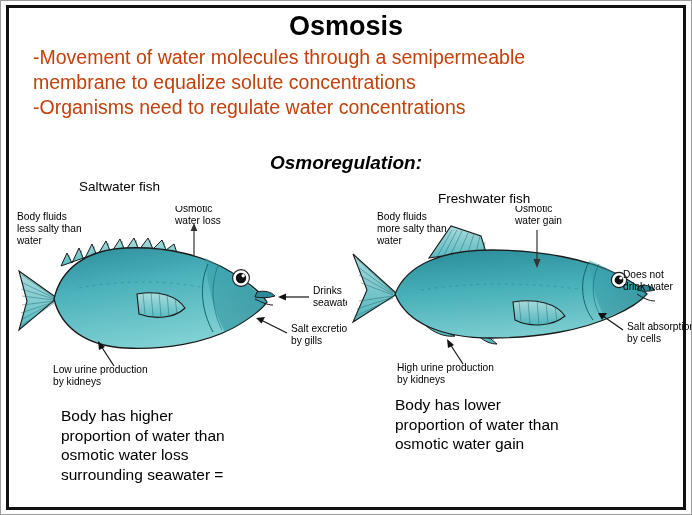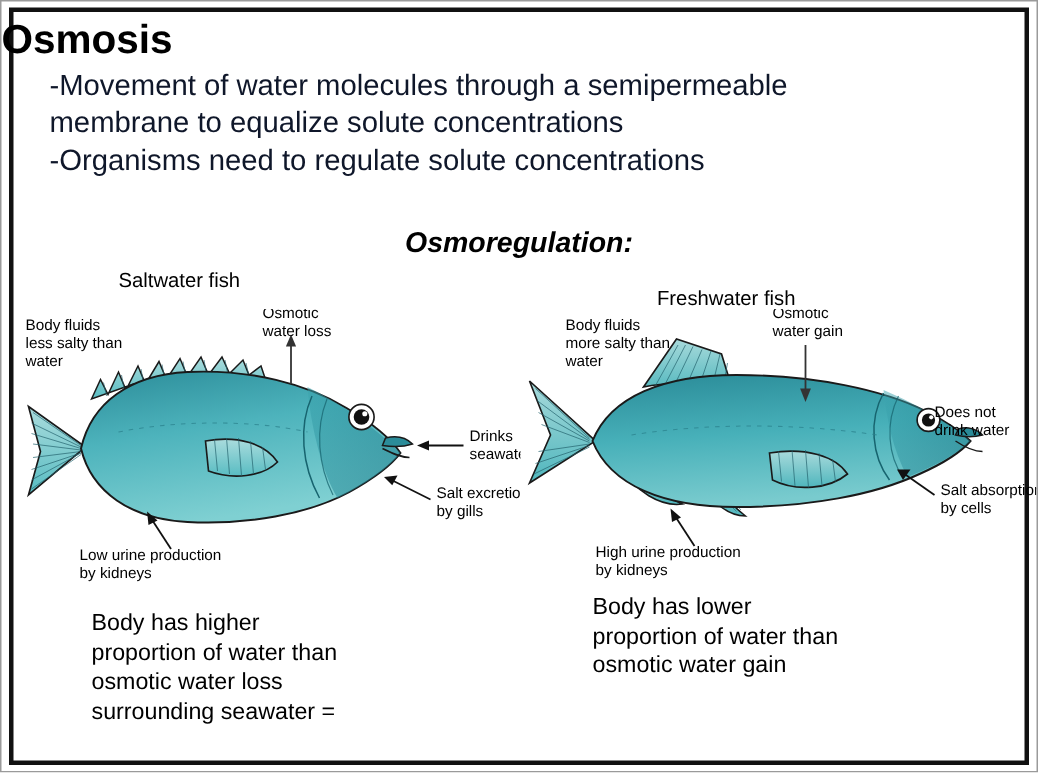--- a/index.html
+++ b/index.html
@@ -26,34 +26,34 @@
     right: 5px;
     bottom: 4px;
     border: 3px solid #111111;
     box-sizing: border-box;
   }
   .title {
     position: absolute;
     left: 0;
     right: 0;
     top: 10px;
-    text-align: left;
+    text-align: center;
     font-size: 27px;
     font-weight: bold;
     color: #000000;
     letter-spacing: 0px;
   }
   .bullets {
     position: absolute;
     left: 32px;
     top: 44px;
     width: 620px;
     font-size: 19.5px;
     line-height: 25px;
-    color: #0f172a;
+    color: #c2410c;
   }
   .bullets div { white-space: nowrap; }
   .osmoreg {
     position: absolute;
     left: 0;
     right: 0;
     top: 151px;
     text-align: center;
     font-size: 19px;
     font-weight: bold;
@@ -95,21 +95,21 @@
 <body>
 
 <div class="slide">
   <div class="frame"></div>
 
   <div class="title">Osmosis</div>
 
   <div class="bullets">
     <div>-Movement of water molecules through a semipermeable</div>
     <div>membrane to equalize solute concentrations</div>
-    <div>-Organisms need to regulate solute concentrations</div>
+    <div>-Organisms need to regulate water concentrations</div>
   </div>
 
   <div class="osmoreg">Osmoregulation:</div>
 
   <div class="fish-heading salt">Saltwater fish</div>
   <div class="fish-heading fresh">Freshwater fish</div>
 
   <div class="panel left">
     <svg viewBox="0 0 338 185" xmlns="http://www.w3.org/2000/svg">
       <defs>

